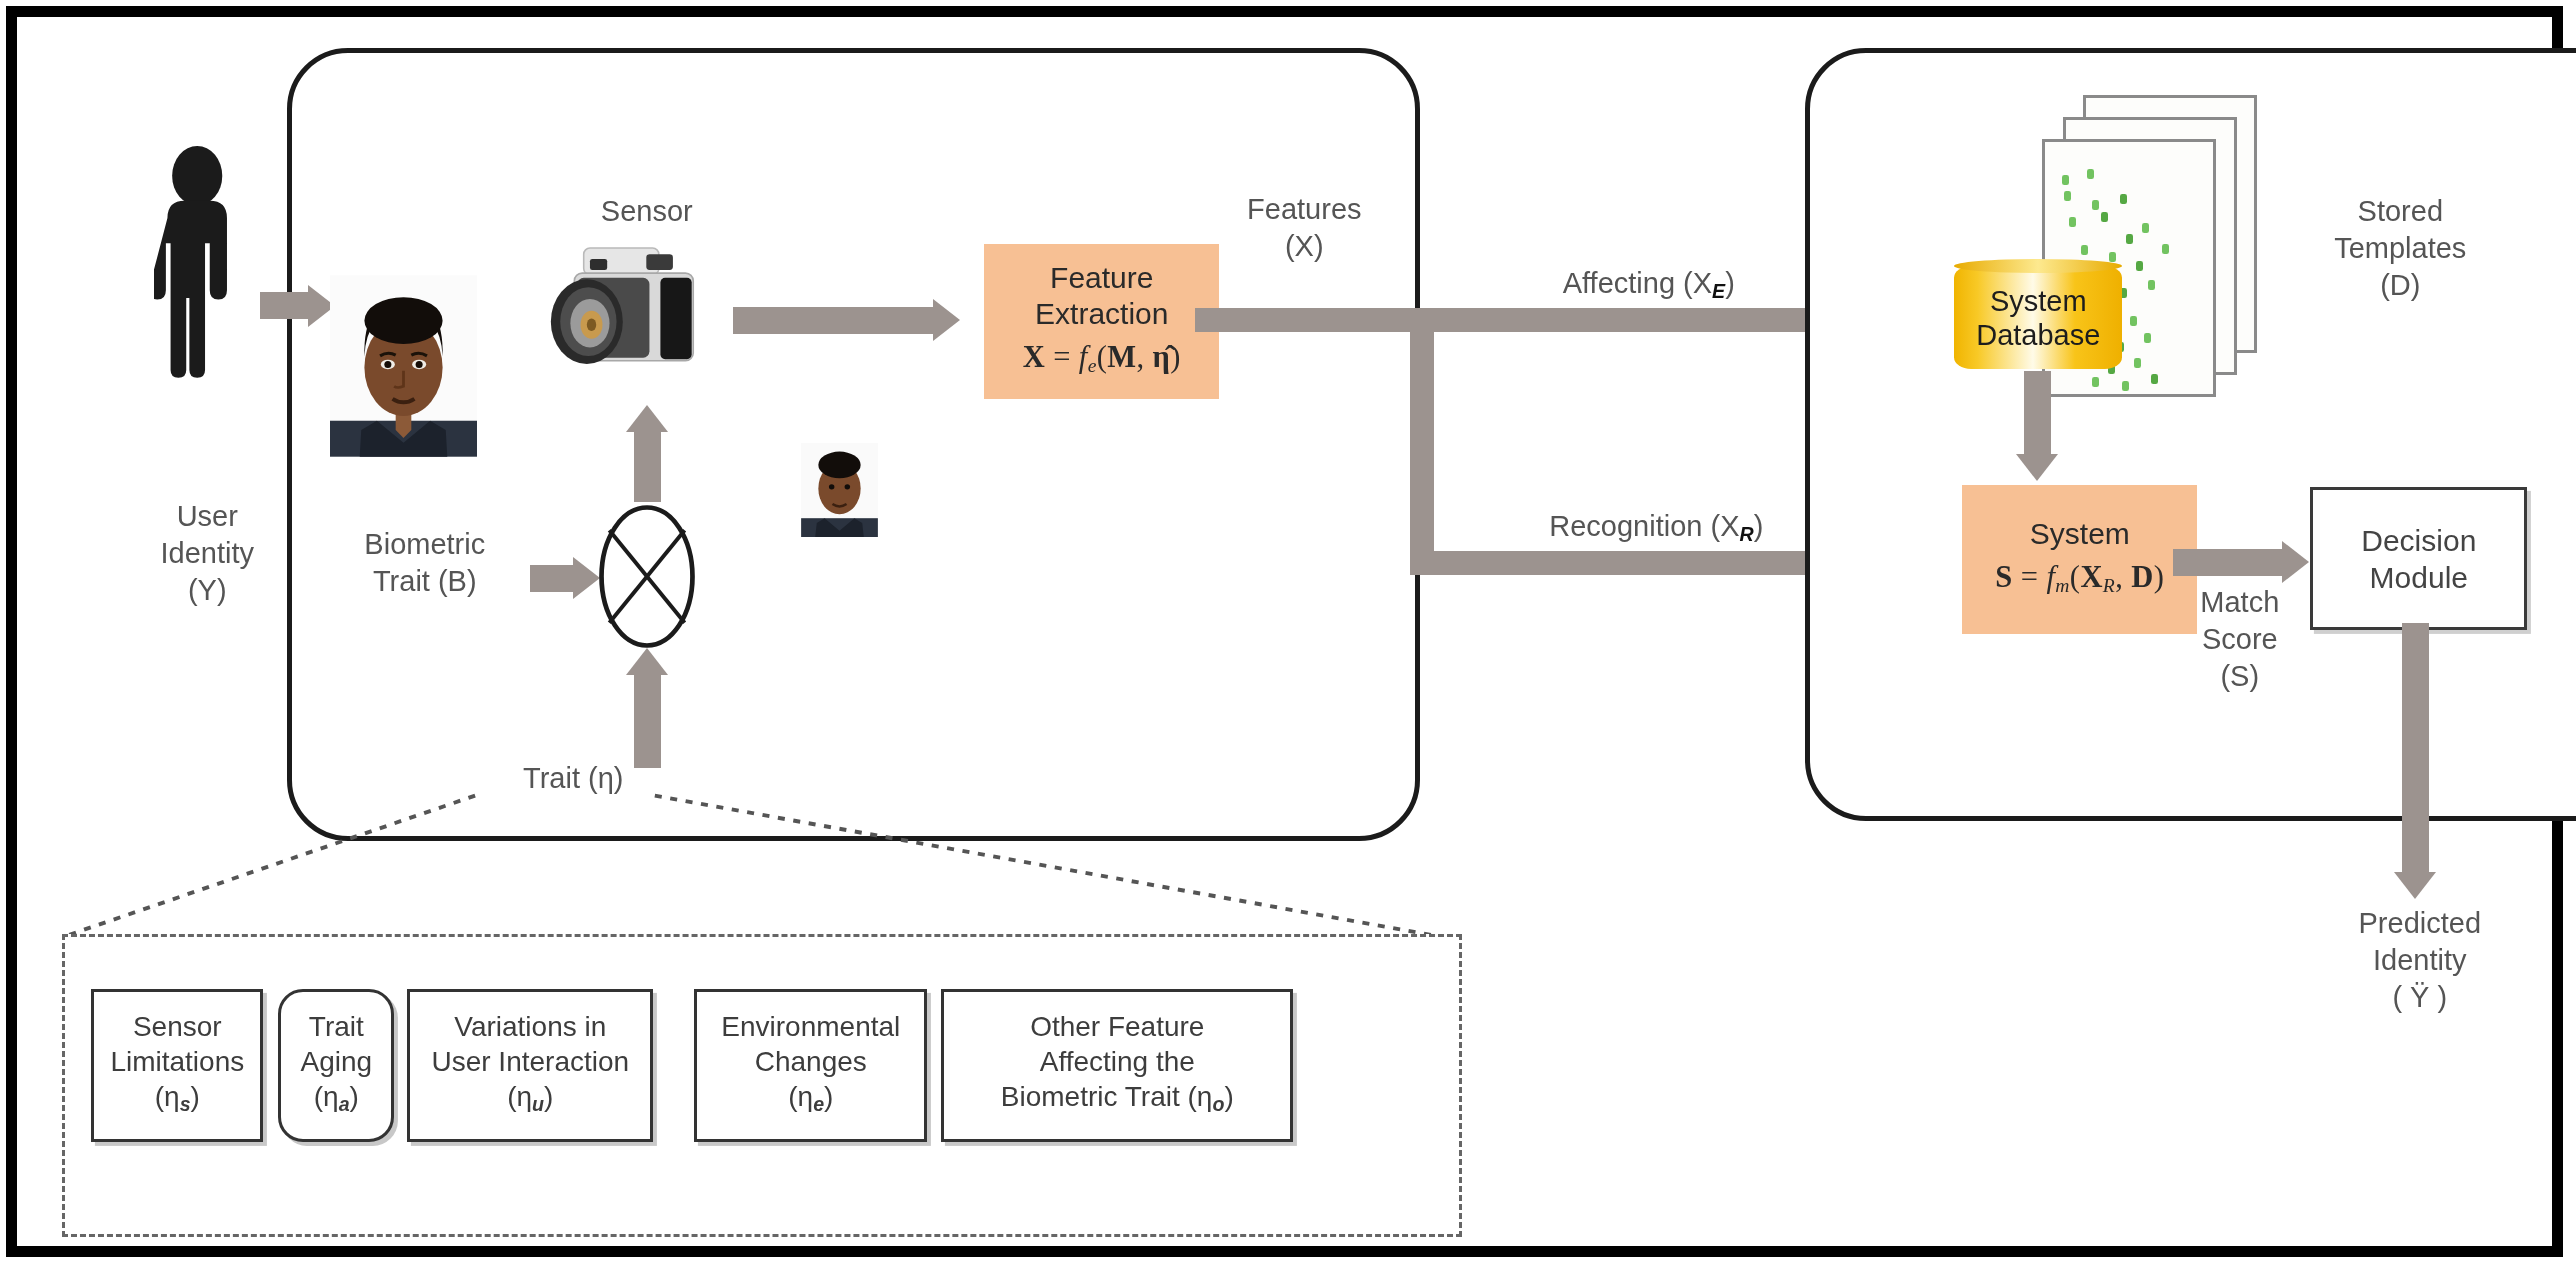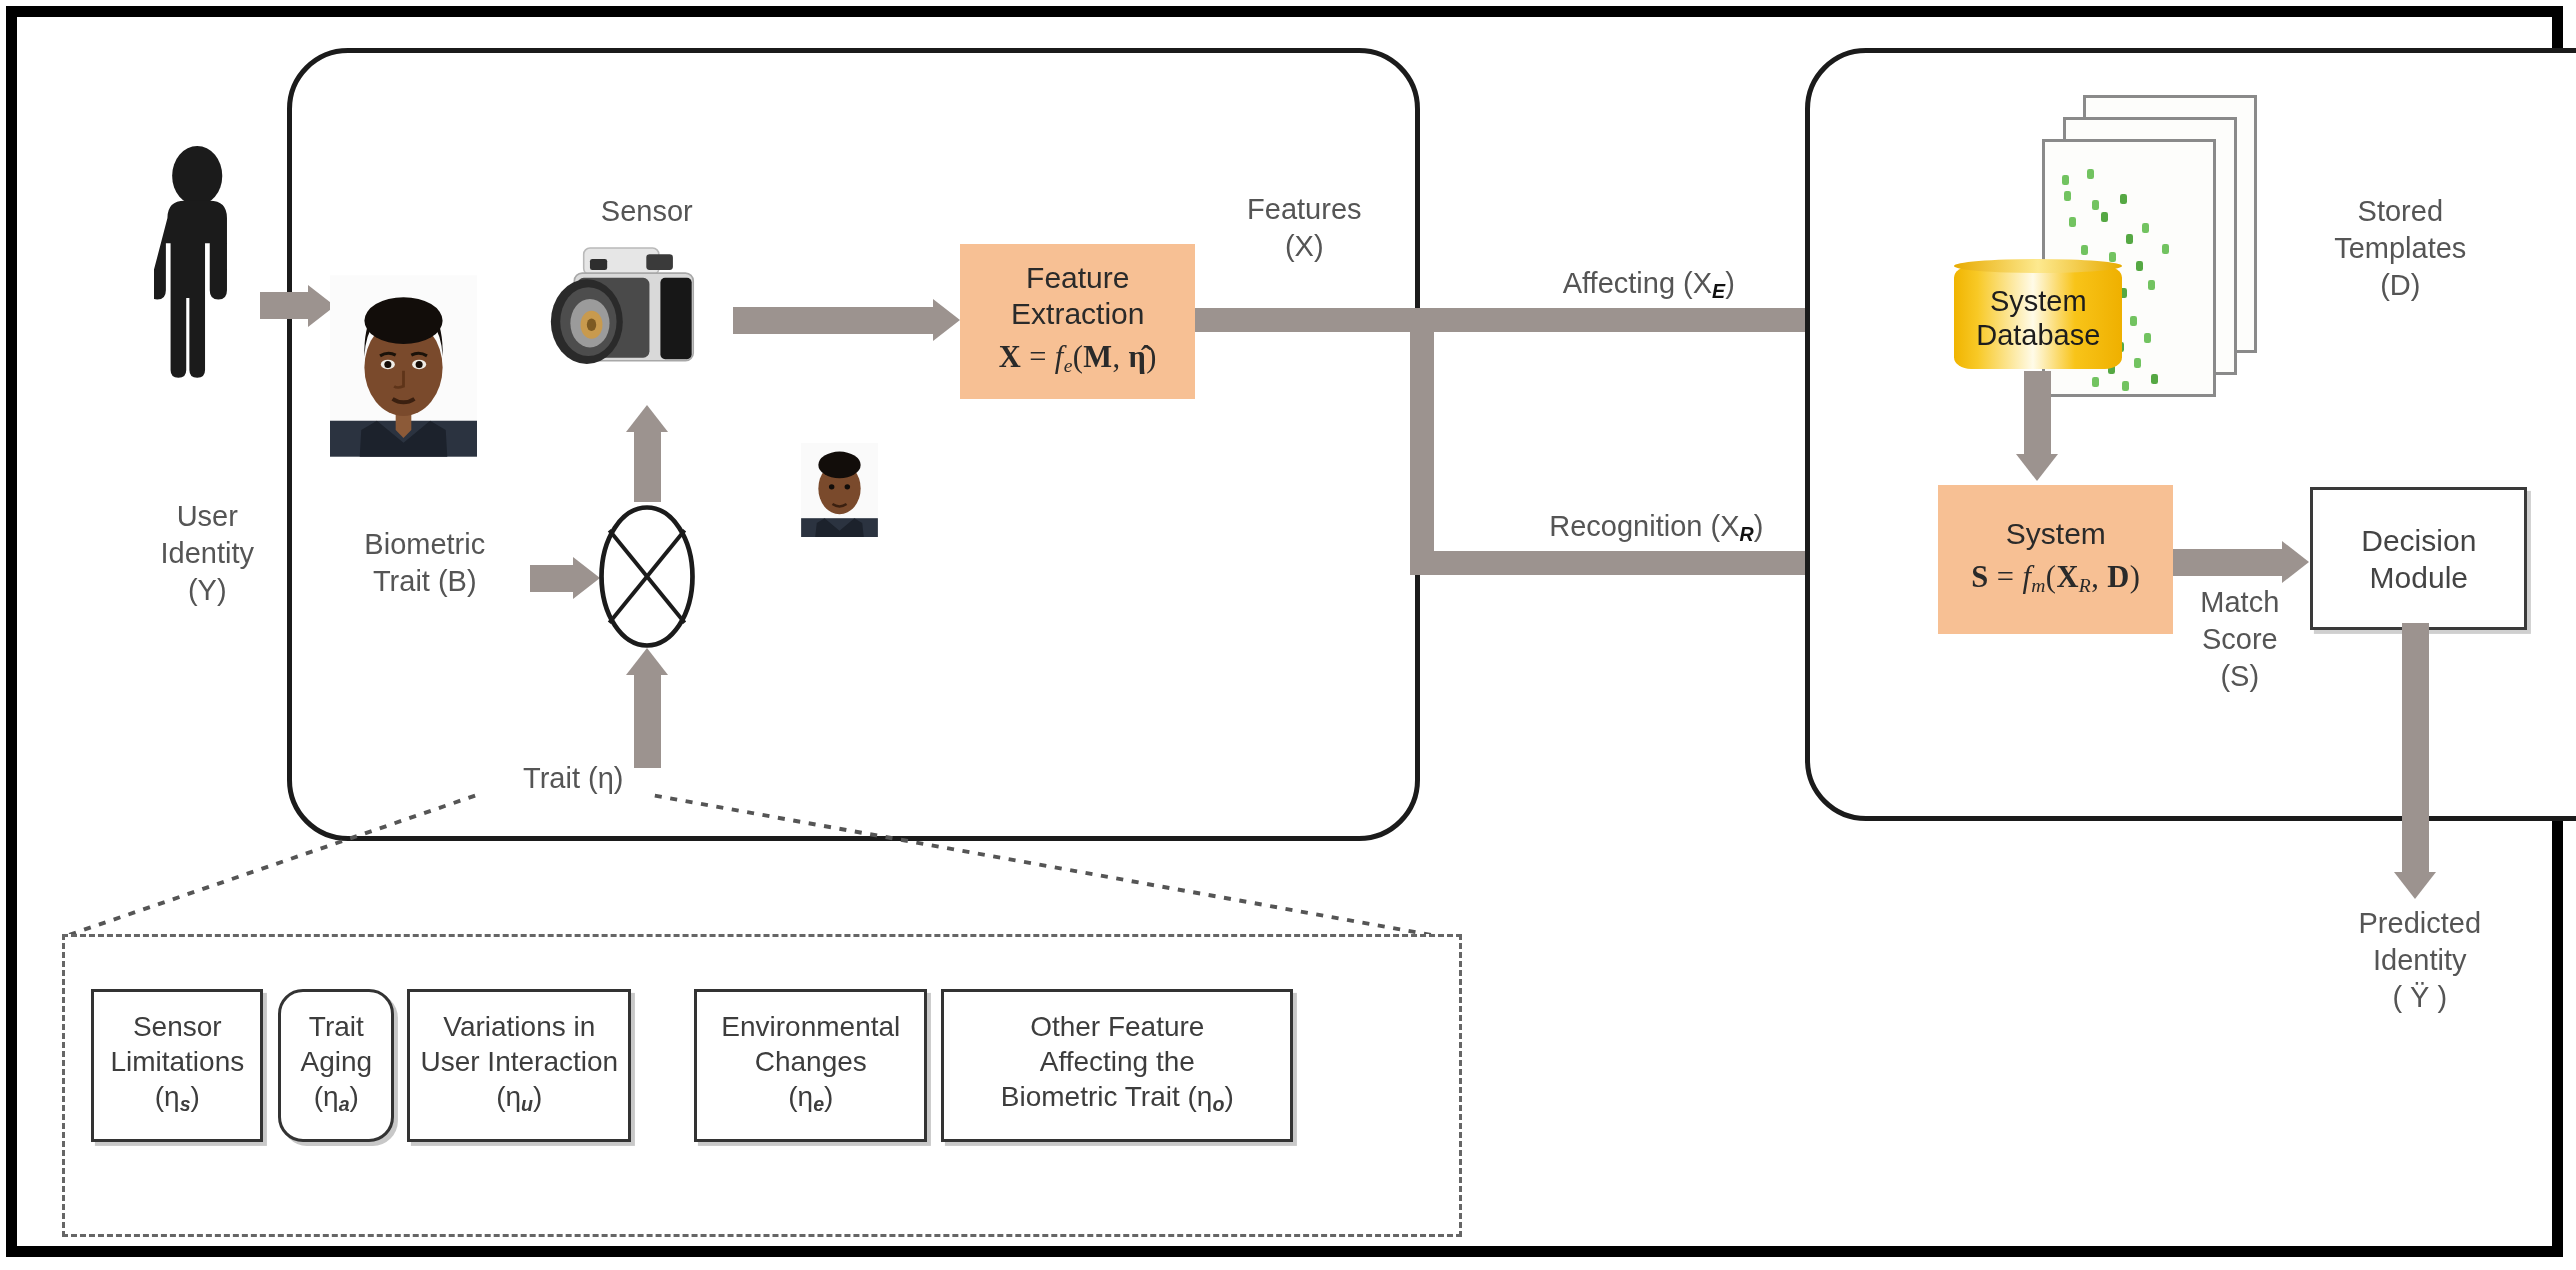--- a/index.html
+++ b/index.html
@@ -8,21 +8,21 @@
   #frame{position:absolute;left:6.3px;top:6.3px;width:2557px;height:1251px;border:11px solid #000;box-sizing:border-box;background:#fff;}
   #canvas{position:absolute;left:0;top:0;width:2535px;height:1229px;}
 
   .lbl{position:absolute;color:#555;font-size:29px;line-height:37px;text-align:center;white-space:pre-line;}
   .lbl b{color:#111;font-weight:bold;}
   .sub{font-size:19.6px;vertical-align:-4.7px;font-style:italic;}
 
   .panel{position:absolute;border:5.5px solid #1b1b1b;border-radius:61px;background:#fff;}
 
   .procbox{position:absolute;background:#f7c094;display:flex;flex-direction:column;align-items:center;justify-content:center;
-           color:#2a2a2a;font-size:30px;line-height:36px;text-align:center;}
+           color:#2a2a2a;font-size:30px;line-height:36px;text-align:center;margin-left:24px;}
   .formula{font-family:"Liberation Serif",serif;font-size:30.5px;margin-top:7px;letter-spacing:0.4px;}
   .formula i{font-family:"Liberation Serif",serif;}
 
   .plainbox{position:absolute;background:#fff;border:3.1px solid #3a3a3a;box-shadow:3.9px 3.9px 0 0 #cfcfcf;
             display:flex;flex-direction:column;align-items:center;justify-content:center;
             color:#444;font-size:30px;line-height:37px;text-align:center;}
 
   .dbcyl{position:absolute;border-radius:17px/11.7px;
          background:linear-gradient(90deg,#f0b400 0%,#f8c926 14%,#fffbe8 47%,#f8c419 72%,#efb000 100%);
          display:flex;flex-direction:column;align-items:center;justify-content:center;
@@ -252,21 +252,21 @@
   </div>
 
   <div class="nbox" style="left:261px;top:972px;width:116px;height:153px;border-radius:25px;">
     <div>
       <span style="white-space:pre-line;">Trait
 Aging</span><br>
       <span>(η</span><b class="sub">a</b><span>)</span>
     </div>
   </div>
 
-  <div class="nbox" style="left:390px;top:972px;width:224px;height:153px;">
+  <div class="nbox" style="left:390px;top:972px;width:246px;height:153px;">
     <div>
       <span style="white-space:pre-line;">Variations in
 User Interaction</span><br>
       <span>(η</span><b class="sub">u</b><span>)</span>
     </div>
   </div>
 
   <div class="nbox" style="left:677px;top:972px;width:233px;height:153px;">
     <div>
       <span style="white-space:pre-line;">Environmental

